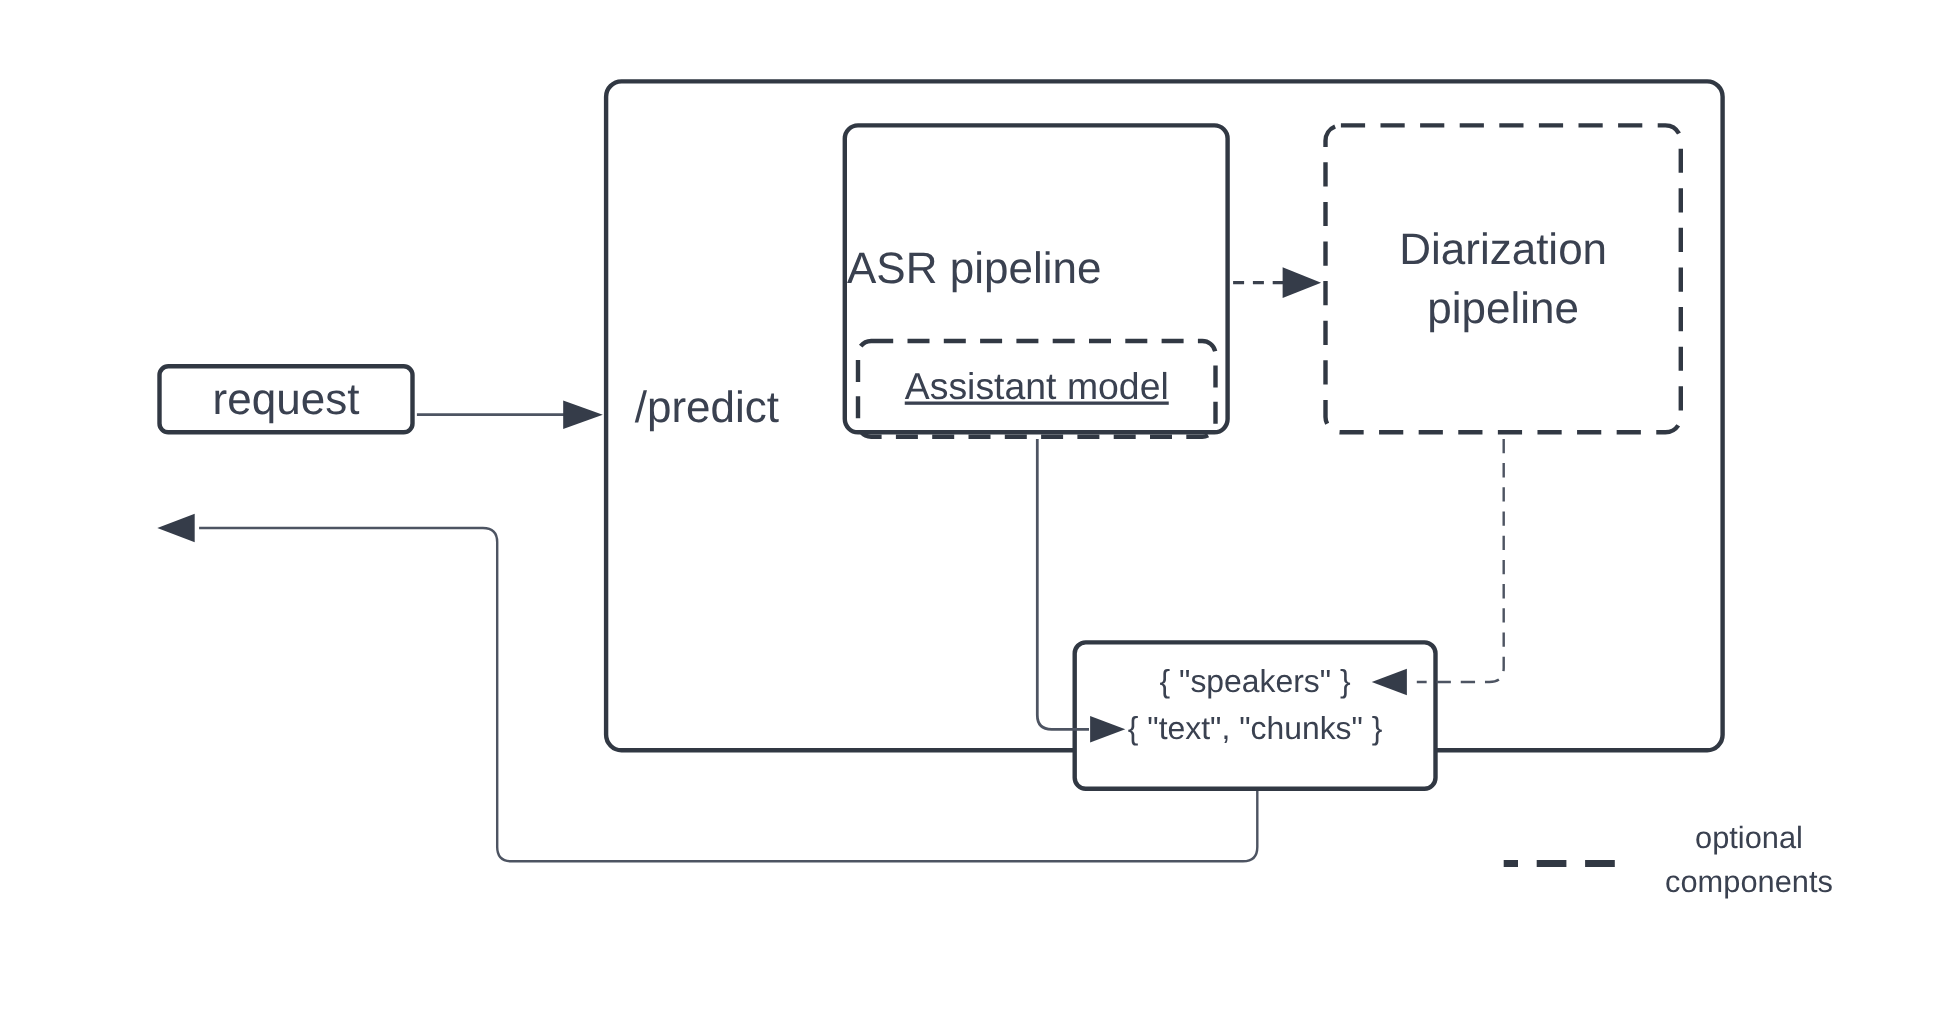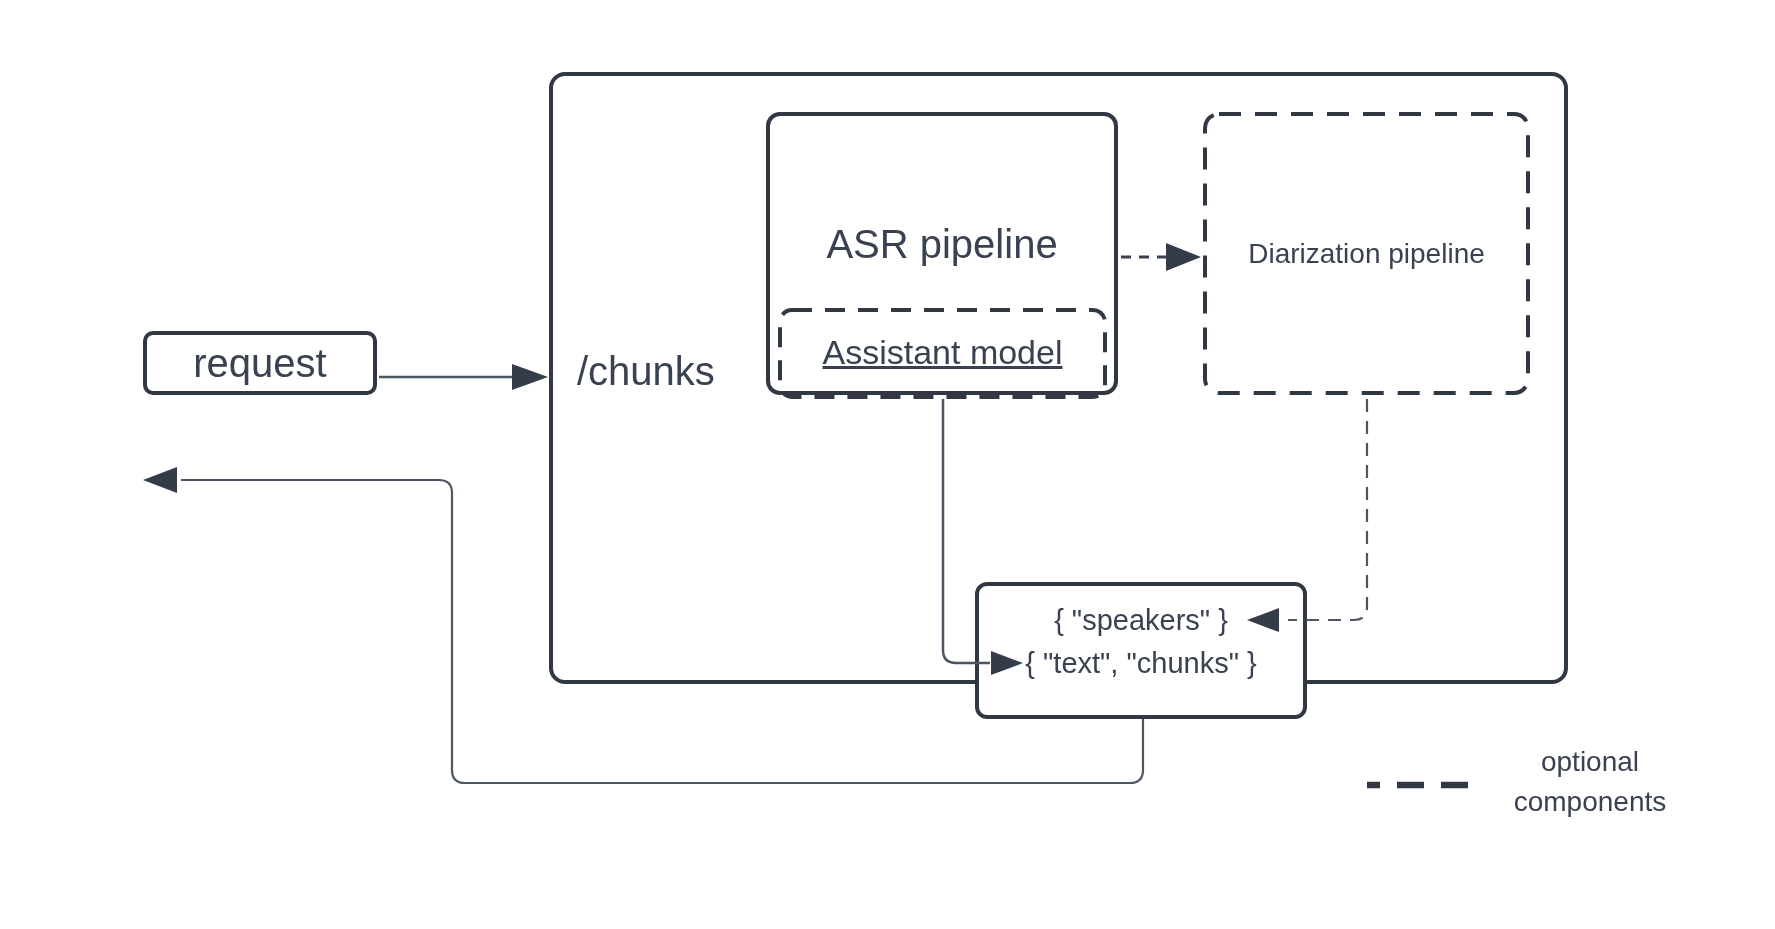--- a/index.html
+++ b/index.html
@@ -41,34 +41,33 @@
     z-index: 3;
   }
   .node-asr {
     left: 766px; top: 112px; width: 352px; height: 283px;
     border-radius: 14px;
     z-index: 2;
   }
   .asr-label {
     position: absolute;
     left: 0; right: 0; top: 106px;
-    text-align: center;
     font-size: 40px;
   }
   .node-assistant {
     position: absolute;
     left: 778px; top: 308px; width: 329px; height: 89px;
     font-size: 34px;
     z-index: 3;
     text-decoration: underline;
   }
   .node-diarization {
     position: absolute;
     left: 1203px; top: 112px; width: 327px; height: 283px;
-    font-size: 28px;
+    font-size: 40px;
     text-align: center;
     z-index: 2;
   }
   .diarization-inner { width: 260px; line-height: 1.35; }
   .node-output {
     left: 975px; top: 582px; width: 332px; height: 137px;
     border-radius: 12px;
     z-index: 4;
     display: flex;
     flex-direction: column;
@@ -96,21 +95,21 @@
 </head>
 <body>
 
 <div class="canvas">
 
   <div class="box flex-center node-request">
     <span>request</span>
   </div>
 
   <div class="box node-predict"></div>
-  <div class="predict-label">/chunks</div>
+  <div class="predict-label">/predict</div>
 
   <div class="box node-asr">
     <div class="asr-label">ASR pipeline</div>
   </div>
 
   <div class="node-assistant flex-center">
     <span>Assistant model</span>
   </div>
 
   <div class="node-diarization flex-center">

